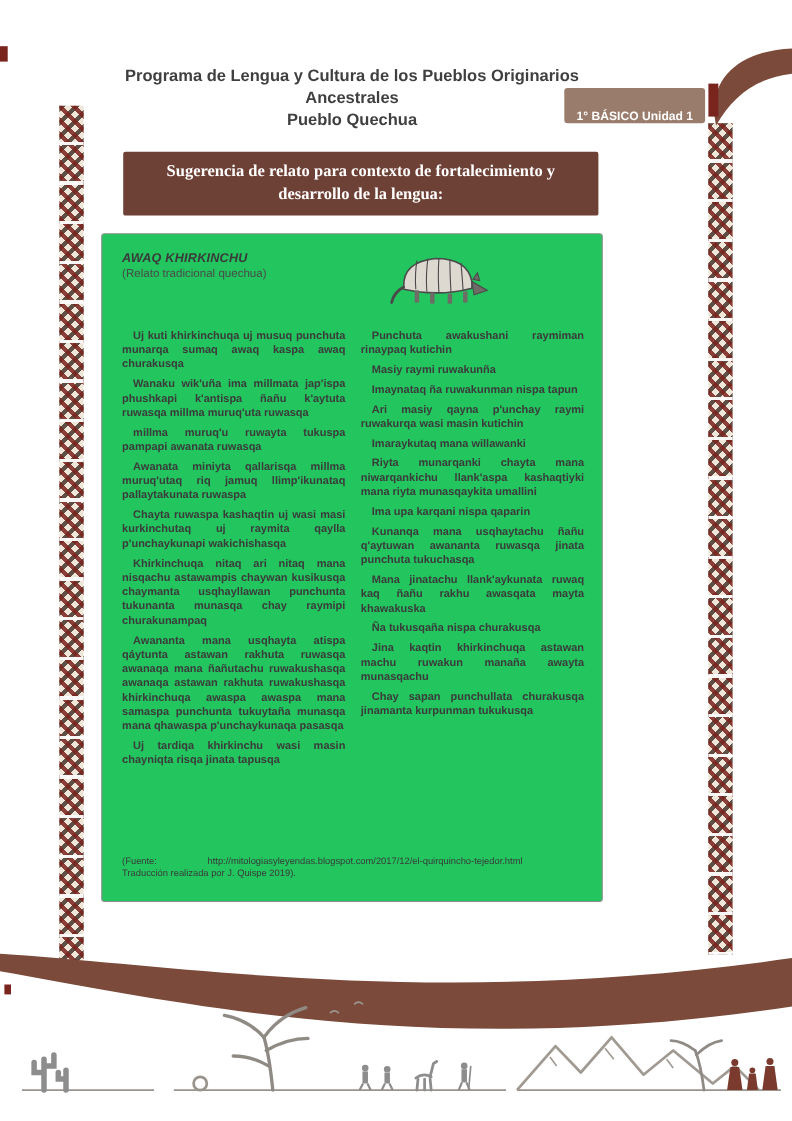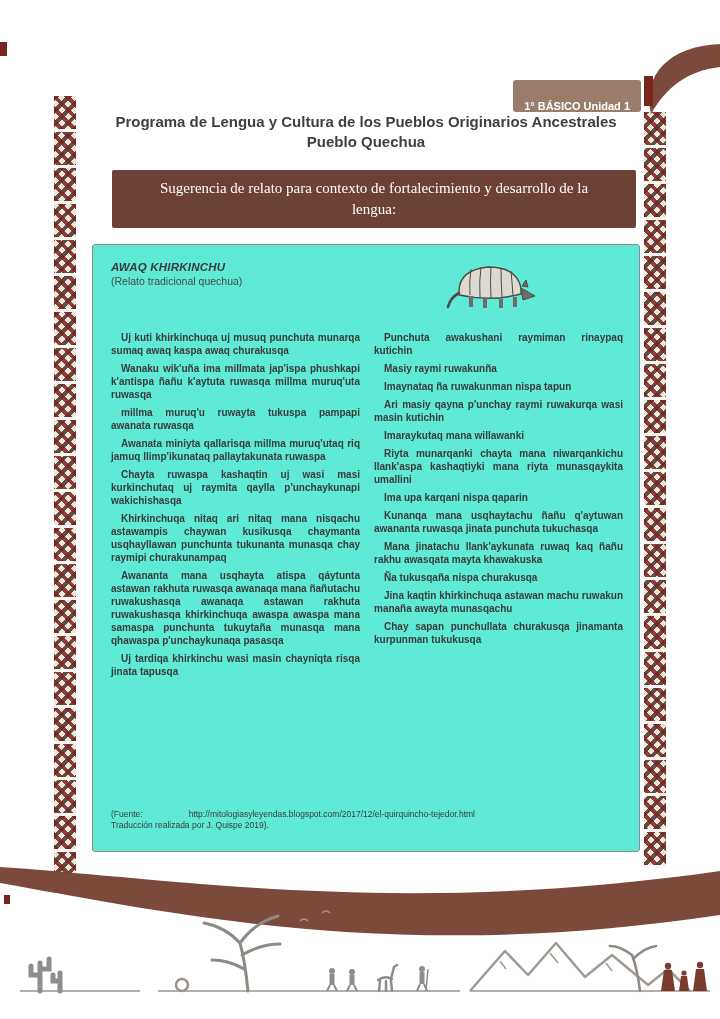--- a/index.html
+++ b/index.html
@@ -26,32 +26,32 @@
   .edge-accent{position:absolute;background:var(--accent-maroon);}
   .edge-accent.top-left{left:0;top:42px;width:7px;height:14px;}
   .edge-accent.bottom-left{left:4px;top:895px;width:6px;height:9px;}
   .corner-swoosh{position:absolute;right:0;top:40px;width:84px;height:76px;}
   .unit-bar{position:absolute;left:644px;top:76px;width:9px;height:30px;background:var(--accent-maroon);}
   .unit-badge{
     position:absolute;right:79px;top:80px;height:21px;line-height:21px;
     background:var(--badge-bg);color:#fff;font-size:11px;font-weight:bold;
     padding:16px 11px;border-radius:3px;white-space:nowrap;
   }
-  .page-inner{position:absolute;left:92px;width:548px;top:0;padding-top:112px;}
+  .page-inner{position:absolute;left:92px;width:456px;top:0;padding-top:60px;}
   .doc-title{
     text-align:center;font-weight:bold;font-size:15px;line-height:20px;color:#3f3f3f;
   }
   .banner{
     margin:18px 4px 0 20px;background:var(--banner-bg);color:#ffffff;
-    font-family:"Liberation Serif",serif;font-weight:normal;font-size:15px;line-height:21px;
+    font-family:"Liberation Serif",serif;font-weight:bold;font-size:15px;line-height:21px;
     text-align:center;padding:8px 28px;border-radius:2px;
   }
   .story-box{
     margin:16px 0 0 0;border:1.5px solid var(--box-border);border-radius:3px;
-    background:#5eead4;padding:16px 16px 20px 18px;min-height:608px;
+    background:#22c55e;padding:16px 16px 20px 18px;min-height:608px;
     display:flex;flex-direction:column;
   }
   .story-head{display:flex;justify-content:space-between;align-items:flex-start;}
   .story-title{font-size:11.5px;font-weight:bold;font-style:italic;letter-spacing:.2px;}
   .story-subtitle{font-size:10.5px;color:#4a4a4a;margin-top:2px;}
   .armadillo{margin-right:86px;margin-top:-2px;}
   .columns{display:flex;gap:14px;margin-top:20px;}
   .col{flex:1 1 0;}
   .para{
     font-size:10px;font-weight:bold;line-height:13px;color:#3b3b3b;

